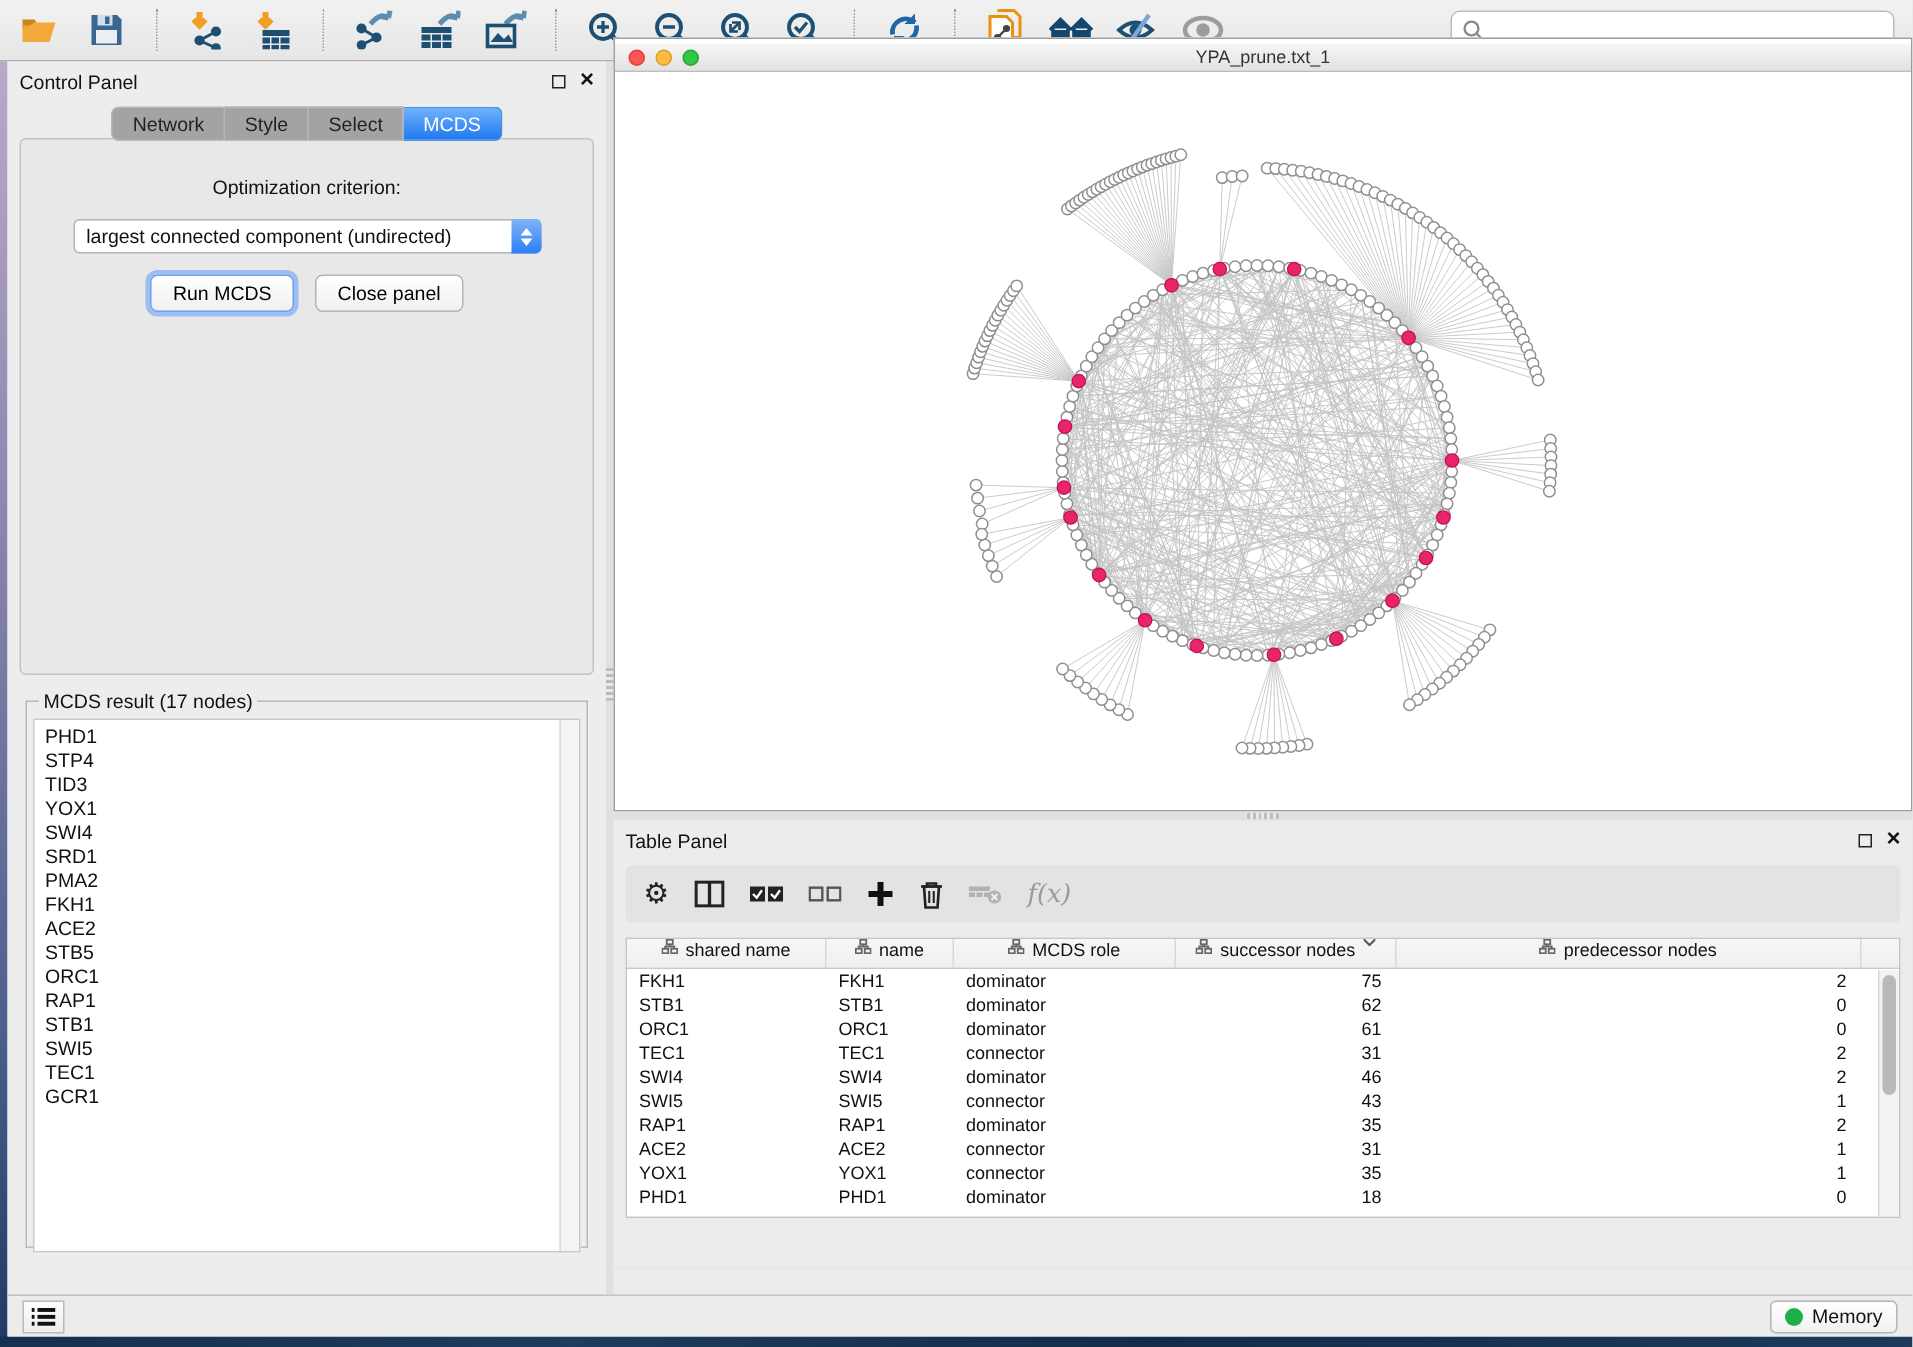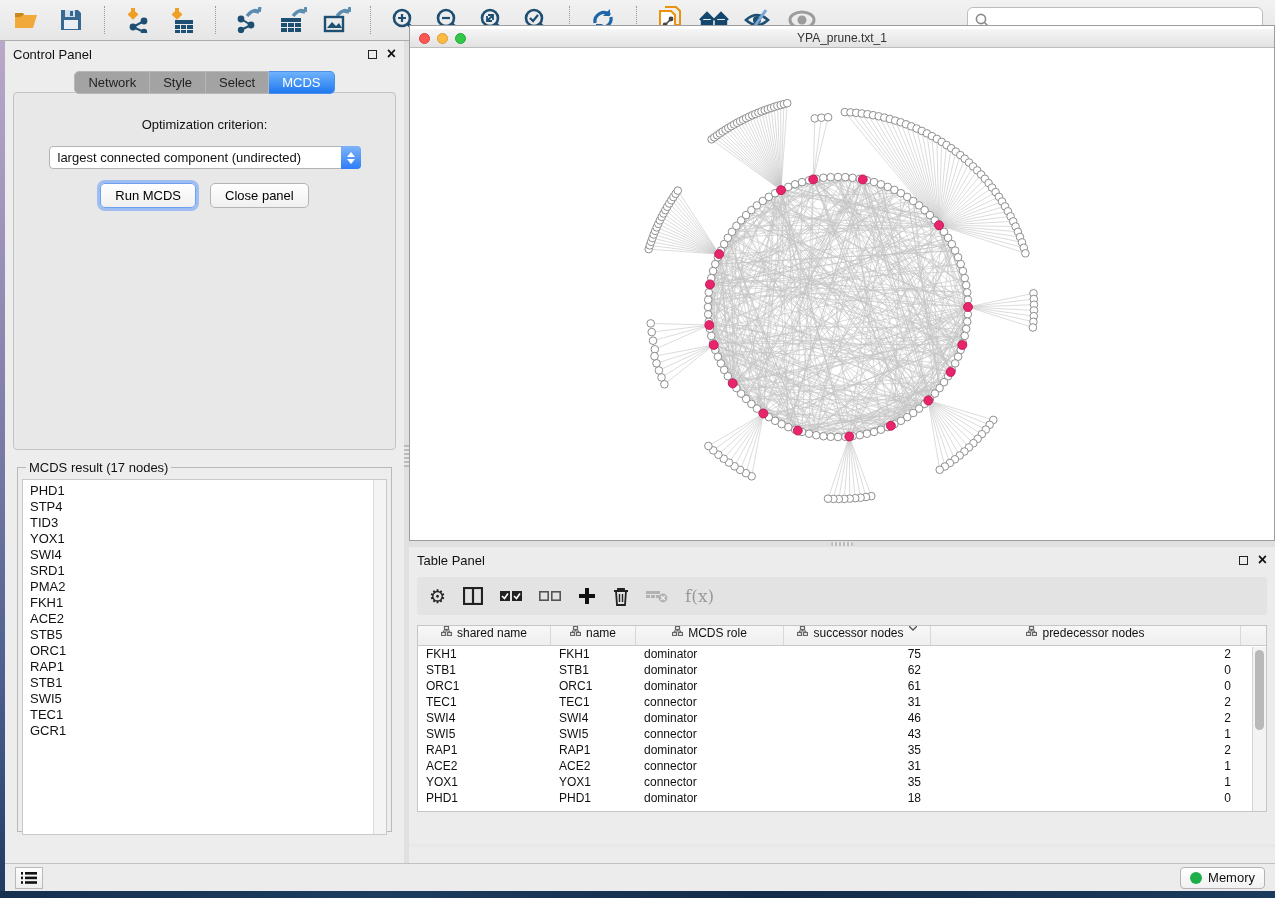--- a/index.html
+++ b/index.html
@@ -75,21 +75,21 @@
   .v-splitter { position:absolute; left:404px; top:41px; width:5px; height:822px; background:#e0e0e0; }
   .v-splitter .grip { position:absolute; top:404px; left:0; width:5px; height:22px;
      background:repeating-linear-gradient(0deg,#bbb 0 2px,#e9e9e9 2px 4px); }
 
   
   .table-panel { position:absolute; left:0; top:522px; width:866px; height:297px; background:#ececec; }
   .tp-toolbar { margin:4px 8px 0 8px; height:38px; background:#e3e3e3; border-radius:4px;
      display:flex; align-items:center; gap:17px; padding:0 12px; }
   .tp-ic { display:flex; align-items:center; justify-content:center; cursor:default; }
   .gear { font-size:19px; color:#222; }
-  .fx { font-family:"DejaVu Serif", serif; font-size:17px; color:#9a9a9a; }
+  .fx { font-family:"DejaVu Serif", serif; font-style:italic; font-size:17px; color:#9a9a9a; }
 
   .node-table { position:absolute; left:8px; top:78px; width:850px; height:187px; background:#fff; border:1px solid #c6c6c6; overflow:hidden; }
   .nt-header { display:flex; height:20px; background:linear-gradient(#f7f7f7,#efefef); border-bottom:1px solid #c9c9c9; font-size:12px; }
   .nt-hcell { display:flex; justify-content:center; gap:5px; border-right:1px solid #d8d8d8; height:100%; }
   .nt-row { display:flex; height:16px; font-size:12px; align-items:center; }
   .cell { overflow:hidden; white-space:nowrap; }
   .cell.left { text-align:left; padding-left:8px; }
   .cell.right { text-align:right; padding-right:10px; }
   .nt-scroll { position:absolute; right:0; top:21px; bottom:0; width:14px; background:#f3f3f3; border-left:1px solid #d4d4d4; }
   .nt-thumb { position:absolute; left:2px; top:3px; width:9px; height:80px; background:#b9b9b9; border-radius:5px; }

